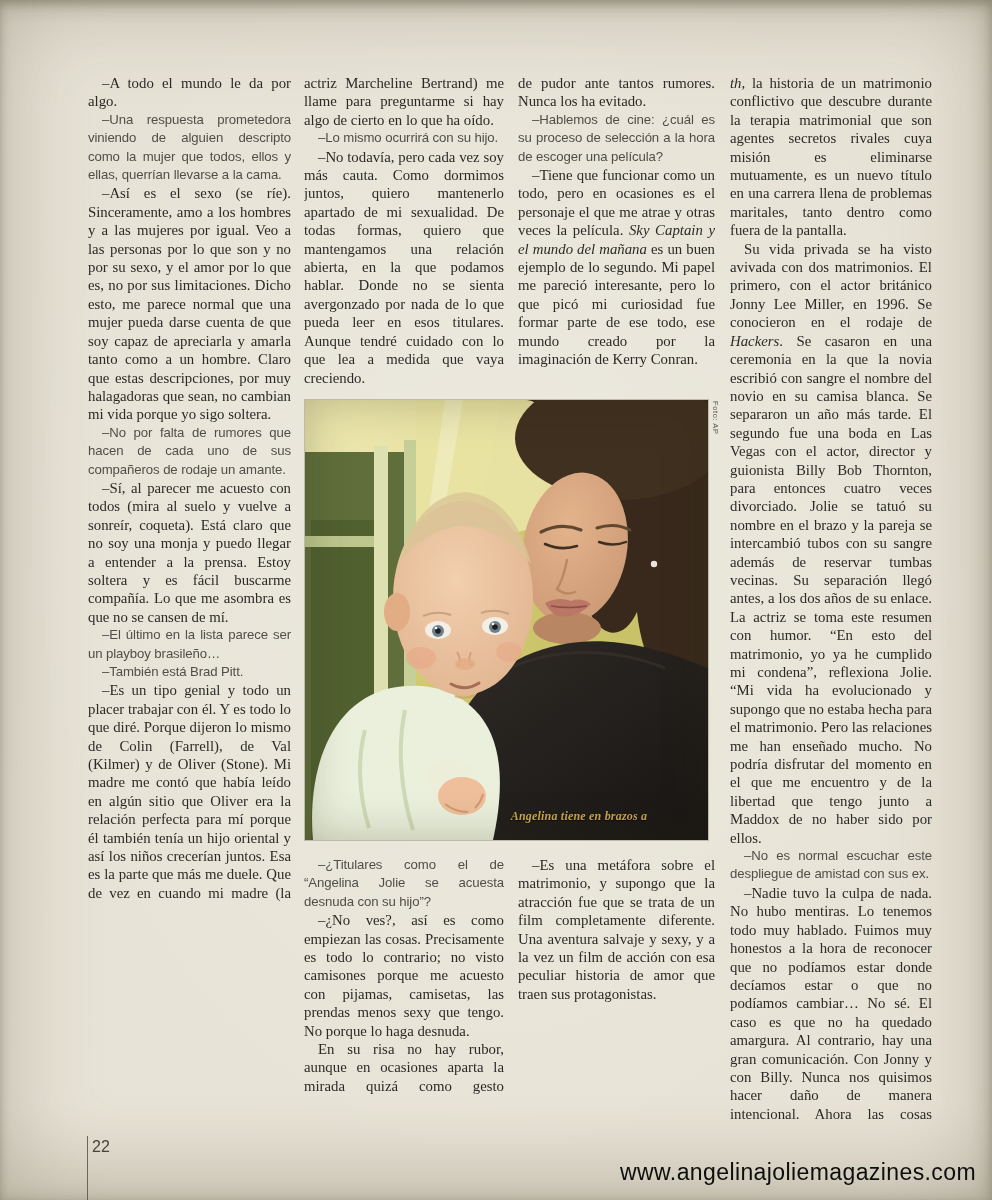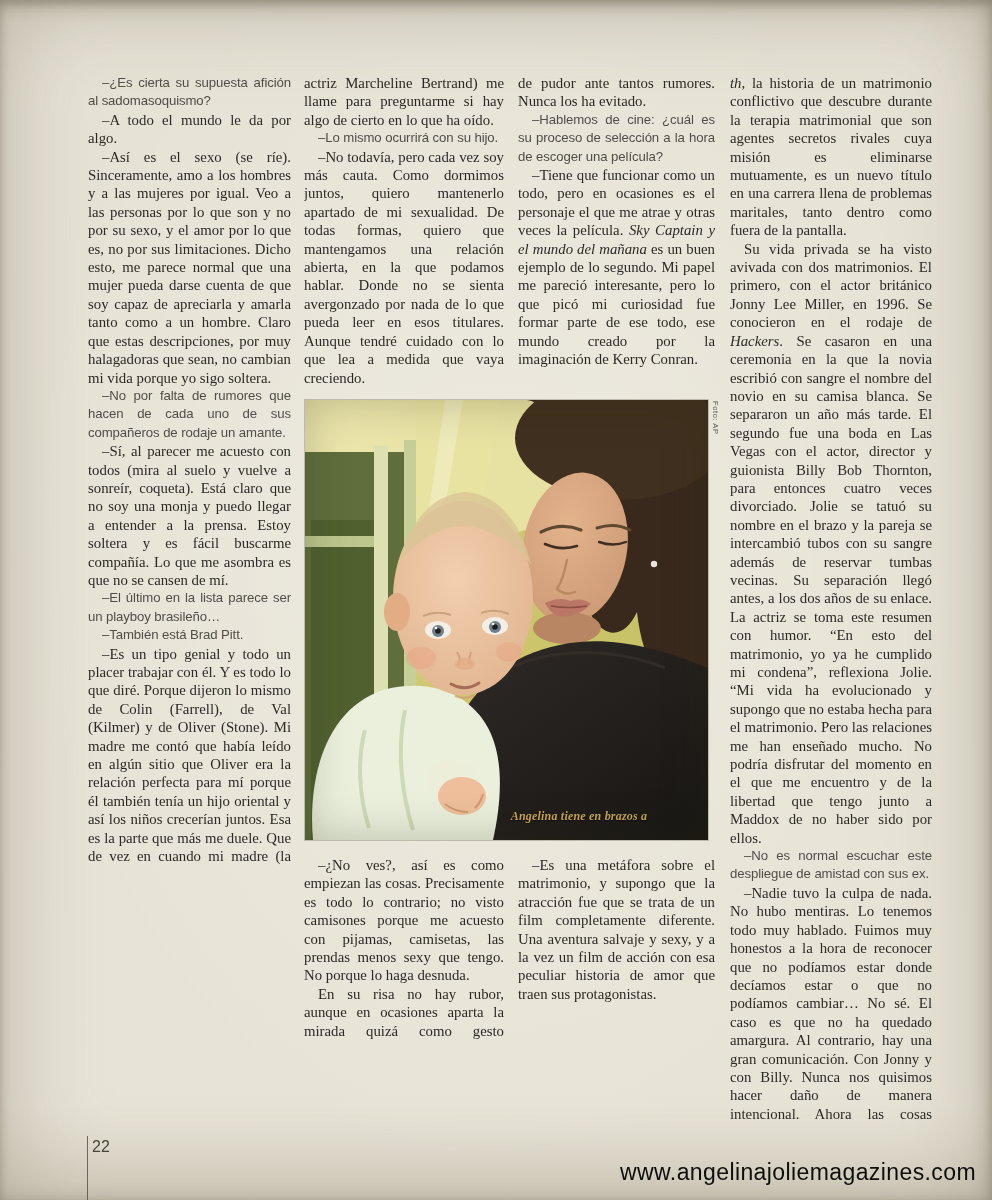--- a/index.html
+++ b/index.html
@@ -50,40 +50,41 @@
     font-size:16px;color:#45423b;}
   .watermark{position:absolute;right:16px;top:1159px;font-family:"Liberation Sans",sans-serif;
     font-size:23px;color:#0d0d0c;letter-spacing:.4px;z-index:7;}
 </style>
 </head>
 <body>
 
 <div class="vignette"></div>
 
 <div id="col1" class="col">
-    <p class="q"><span>–¿Es cierta su supuesta afición al sadomasoquismo?</span></p>
     <p class="a"><span>–A todo el mundo le da por algo.</span></p>
+    <p class="q"><span>–Una respuesta prometedora viniendo de alguien descripto como la mujer que todos, ellos y ellas, querrían llevarse a la cama.</span></p>
     <p class="a"><span>–Así es el sexo (se ríe). Sinceramente, amo a los hombres y a las mujeres por igual. Veo a las personas por lo que son y no por su sexo, y el amor por lo que es, no por sus limitaciones. Dicho esto, me parece normal que una mujer pueda darse cuenta de que soy capaz de apreciarla y amarla tanto como a un hombre. Claro que estas descripciones, por muy halagadoras que sean, no cambian mi vida porque yo sigo soltera.</span></p>
     <p class="q"><span>–No por falta de rumores que hacen de cada uno de sus compañeros de rodaje un amante.</span></p>
     <p class="a"><span>–Sí, al parecer me acuesto con todos (mira al suelo y vuelve a sonreír, coqueta). Está claro que no soy una monja y puedo llegar a entender a la prensa. Estoy soltera y es fácil buscarme compañía. Lo que me asombra es que no se cansen de mí.</span></p>
     <p class="q"><span>–El último en la lista parece ser un playboy brasileño…</span></p>
     <p class="q"><span>–También está Brad Pitt.</span></p>
     <p class="a cut"><span>–Es un tipo genial y todo un placer trabajar con él. Y es todo lo que diré. Porque dijeron lo mismo de Colin (Farrell), de Val (Kilmer) y de Oliver (Stone). Mi madre me contó que había leído en algún sitio que Oliver era la relación perfecta para mí porque él también tenía un hijo oriental y así los niños crecerían juntos. Esa es la parte que más me duele. Que de vez en cuando mi madre (la</span></p>
   </div>
 <div id="col2t" class="col">
     <p class="cont"><span>actriz Marcheline Bertrand) me llame para preguntarme si hay algo de cierto en lo que ha oído.</span></p>
     <p class="q"><span>–Lo mismo ocurrirá con su hijo.</span></p>
     <p class="a"><span>–No todavía, pero cada vez soy más cauta. Como dormimos juntos, quiero mantenerlo apartado de mi sexualidad. De todas formas, quiero que mantengamos una relación abierta, en la que podamos hablar. Donde no se sienta avergonzado por nada de lo que pueda leer en esos titulares. Aunque tendré cuidado con lo que lea a medida que vaya creciendo.</span></p>
   </div>
 <div id="col3t" class="col">
     <p class="cont"><span>de pudor ante tantos rumores. Nunca los ha evitado.</span></p>
     <p class="q"><span>–Hablemos de cine: ¿cuál es su proceso de selección a la hora de escoger una película?</span></p>
     <p class="a"><span>–Tiene que funcionar como un todo, pero en ocasiones es el personaje el que me atrae y otras veces la película. </span><span class="em">Sky Captain y el mundo del mañana</span><span> es un buen ejemplo de lo segundo. Mi papel me pareció interesante, pero lo que picó mi curiosidad fue formar parte de ese todo, ese mundo creado por la imaginación de Kerry Conran.</span></p>
   </div>
 <div id="col2b" class="col">
+    <p class="q"><span>–¿Titulares como el de “Angelina Jolie se acuesta desnuda con su hijo”?</span></p>
     <p class="a"><span>–¿No ves?, así es como empiezan las cosas. Precisamente es todo lo contrario; no visto camisones porque me acuesto con pijamas, camisetas, las prendas menos sexy que tengo. No porque lo haga desnuda.</span></p>
     <p class="n cut"><span>En su risa no hay rubor, aunque en ocasiones aparta la mirada quizá como gesto</span></p>
   </div>
 <div id="col3b" class="col">
     <p class="a"><span>–Es una metáfora sobre el matrimonio, y supongo que la atracción fue que se trata de un film completamente diferente. Una aventura salvaje y sexy, y a la vez un film de acción con esa peculiar historia de amor que traen sus protagonistas.</span></p>
   </div>
 <div id="col4" class="col">
     <p class="cont"><span class="em">th</span><span>, la historia de un matrimonio conflictivo que descubre durante la terapia matrimonial que son agentes secretos rivales cuya misión es eliminarse mutuamente, es un nuevo título en una carrera llena de problemas maritales, tanto dentro como fuera de la pantalla.</span></p>
     <p class="n"><span>Su vida privada se ha visto avivada con dos matrimonios. El primero, con el actor británico Jonny Lee Miller, en 1996. Se conocieron en el rodaje de </span><span class="em">Hackers</span><span>. Se casaron en una ceremonia en la que la novia escribió con sangre el nombre del novio en su camisa blanca. Se separaron un año más tarde. El segundo fue una boda en Las Vegas con el actor, director y guionista Billy Bob Thornton, para entonces cuatro veces divorciado. Jolie se tatuó su nombre en el brazo y la pareja se intercambió tubos con su sangre además de reservar tumbas vecinas. Su separación llegó antes, a los dos años de su enlace. La actriz se toma este resumen con humor. “En esto del matrimonio, yo ya he cumplido mi condena”, reflexiona Jolie. “Mi vida ha evolucionado y supongo que no estaba hecha para el matrimonio. Pero las relaciones me han enseñado mucho. No podría disfrutar del momento en el que me encuentro y de la libertad que tengo junto a Maddox de no haber sido por ellos.</span></p>
     <p class="q"><span>–No es normal escuchar este despliegue de amistad con sus ex.</span></p>

